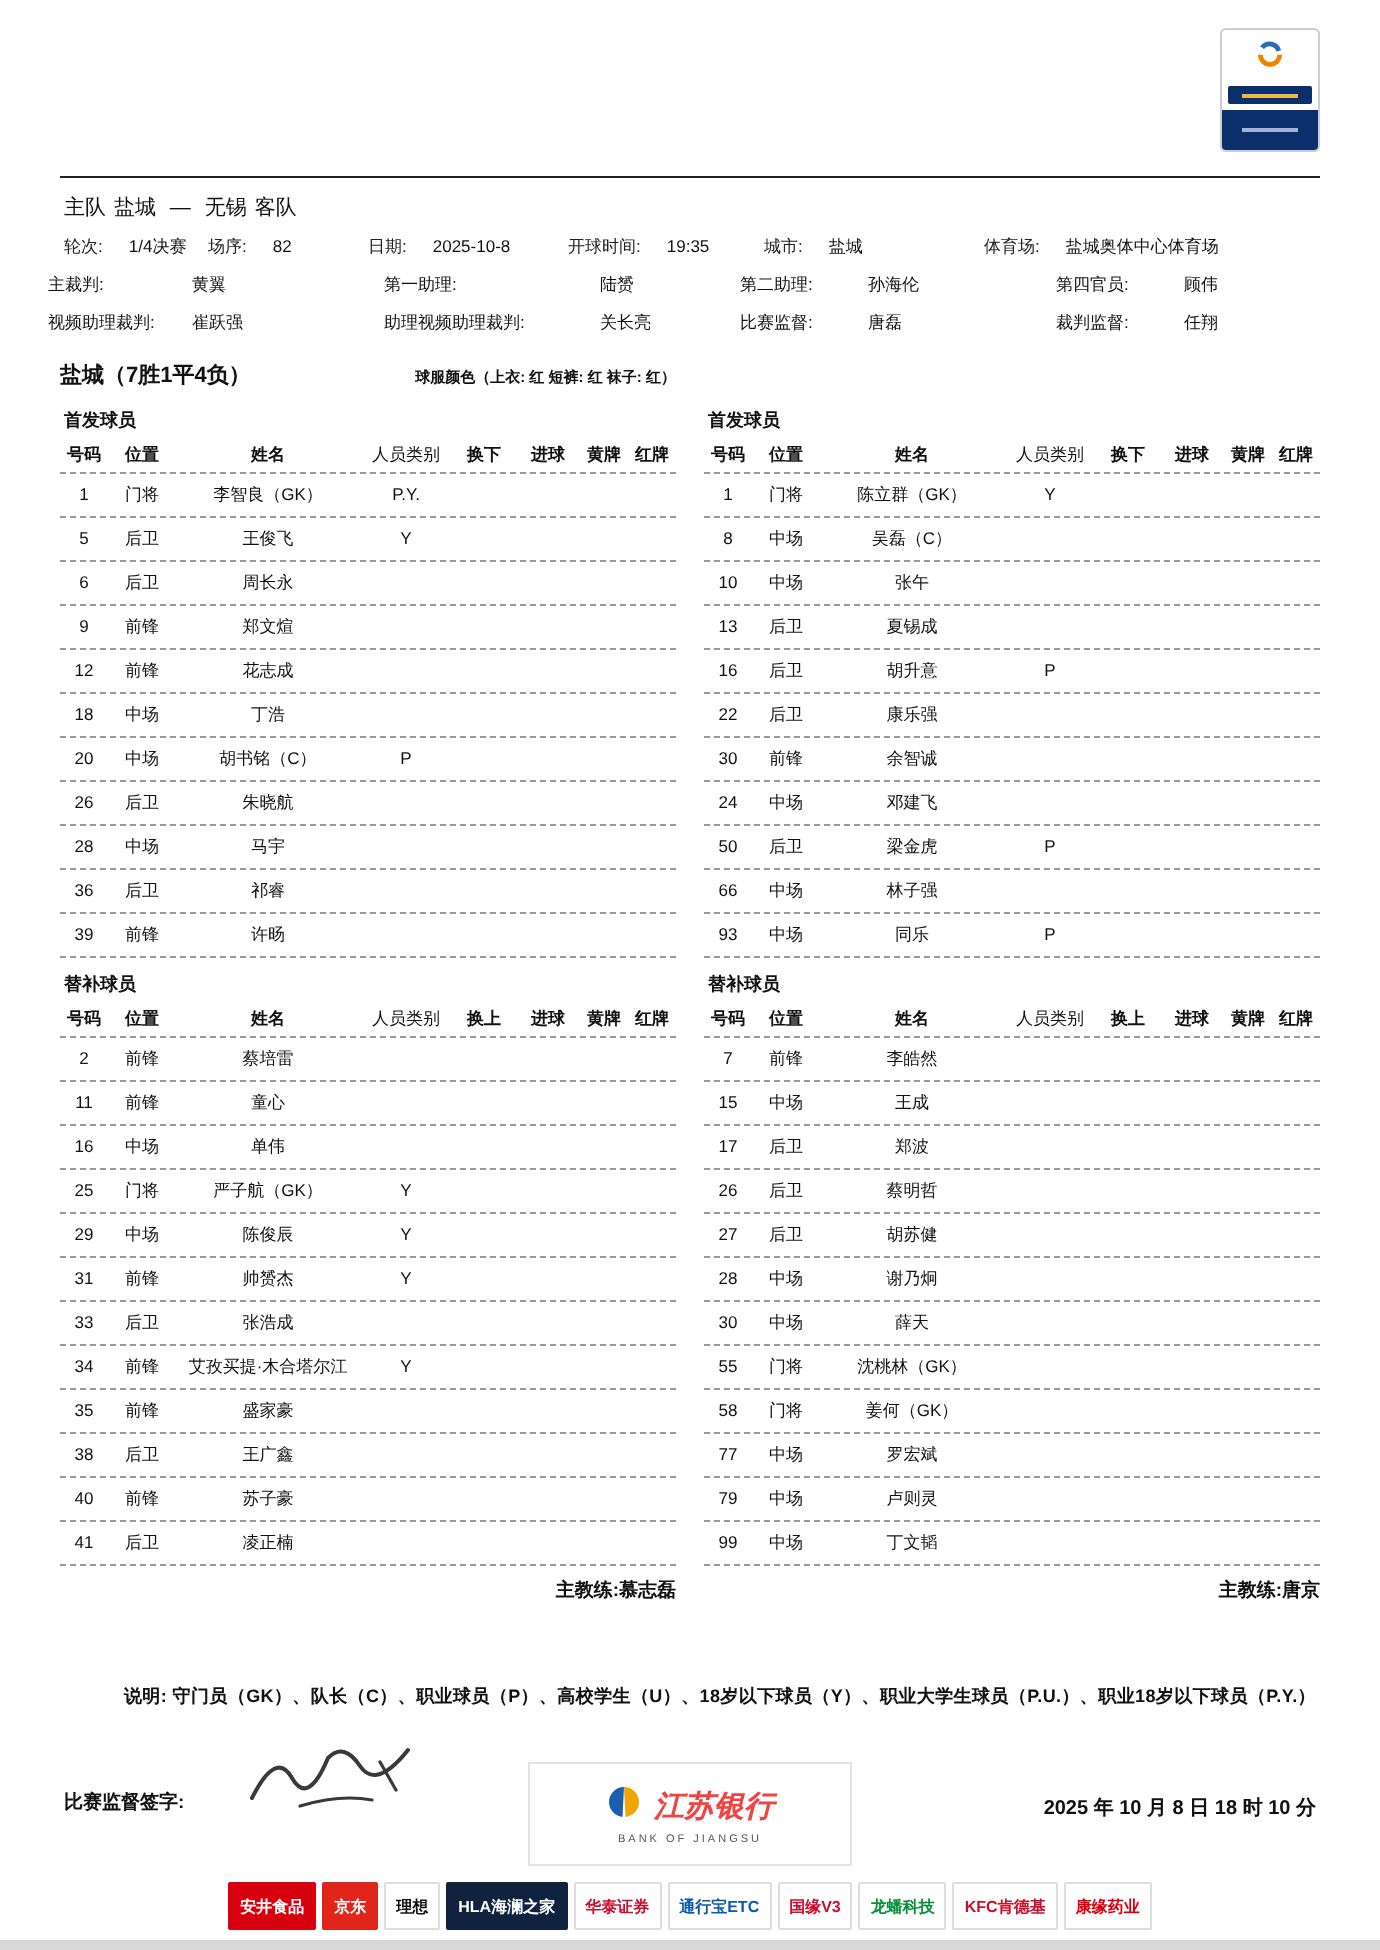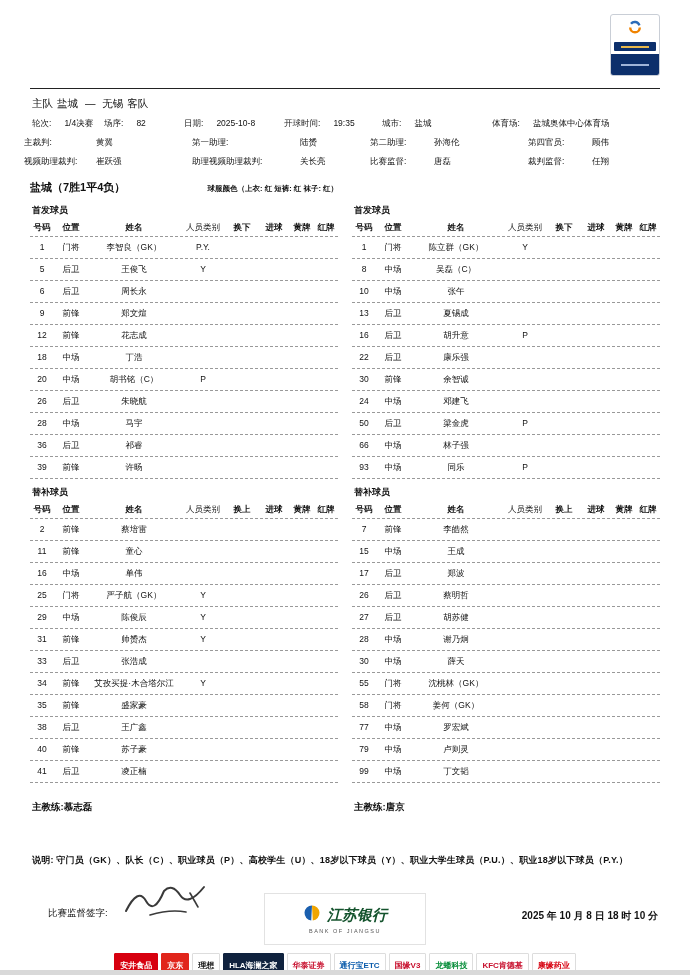--- a/index.html
+++ b/index.html
@@ -44,30 +44,30 @@
   .team-hdr .kit{margin-left:auto;font-size:7.5px;font-weight:bold;white-space:nowrap;}
   
   .cols{display:flex;gap:14px;padding:2px 30px 0 30px;align-items:flex-start;}
   .col{width:308px;}
   .sec-label{font-size:9px;font-weight:bold;margin:7px 0 2px 2px;}
   .trow{display:grid;grid-template-columns:24px 34px 92px 46px 32px 32px 24px 24px;
         align-items:center;border-bottom:1px dashed #999;min-height:21px;font-size:8.5px;}
   .trow.head{font-weight:bold;min-height:17px;}
   .trow .cell{text-align:center;line-height:1.15;padding:2px 0;}
   .trow .c3{font-weight:normal;}
-  .coach{font-size:9.5px;font-weight:bold;margin-top:18px;padding-left:2px;}
+  .coach{font-size:9.5px;font-weight:bold;margin-top:6px;padding-left:2px;text-align:right;}
   
-  .legend{padding:0 32px;margin-top:40px;font-size:9px;font-weight:bold;letter-spacing:.2px;}
+  .legend{padding:0 32px;margin-top:40px;font-size:9px;font-weight:bold;letter-spacing:.2px;text-align:right;}
   .footer{position:relative;height:72px;margin-top:10px;}
-  .sig{position:absolute;left:48px;top:30px;font-size:9.5px;font-weight:normal;}
+  .sig{position:absolute;left:32px;top:30px;font-size:9.5px;font-weight:bold;}
   .sig-svg{position:absolute;left:120px;top:2px;}
   .bank{position:absolute;left:50%;transform:translateX(-50%);top:16px;width:160px;height:50px;
         border:1px solid #e2e2e2;display:flex;flex-direction:column;align-items:center;justify-content:center;background:#fff;}
   .bank .b-row{display:flex;align-items:center;gap:6px;}
-  .bank .b-cn{font-family:"Liberation Serif","DejaVu Serif",serif;font-size:15px;font-weight:bold;font-style:italic;color:#14532d;}
+  .bank .b-cn{font-family:"Liberation Serif","DejaVu Serif",serif;font-size:15px;font-weight:bold;font-style:italic;color:#ef4444;}
   .bank .b-en{font-size:5.5px;letter-spacing:1.5px;color:#555;margin-top:2px;}
   .fdate{position:absolute;right:32px;top:32px;font-size:10px;font-weight:bold;}
   
   .sponsors{margin-top:4px;}
   .sp-row{display:flex;justify-content:center;gap:3px;margin-top:3px;}
   .sp{display:inline-flex;align-items:center;justify-content:center;border:1px solid #ddd;
       font-weight:bold;white-space:nowrap;padding:0 5px;border-radius:1px;}
   .sp-row.r1 .sp{height:22px;font-size:8px;}
   .page-edge{position:absolute;left:0;bottom:0;width:100%;height:5px;background:#d9d9d9;}
 </style>

